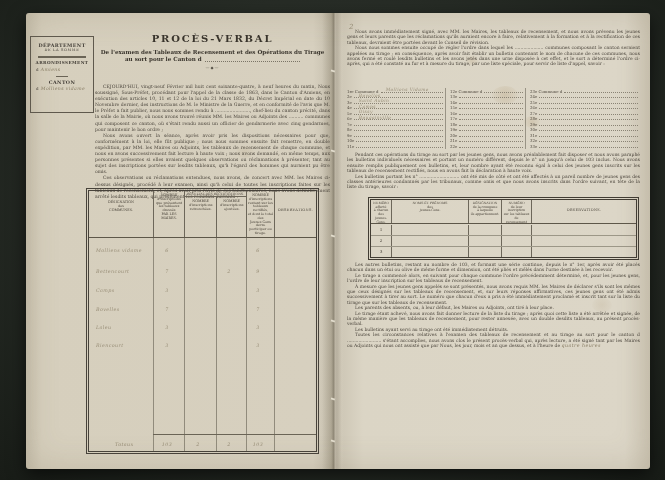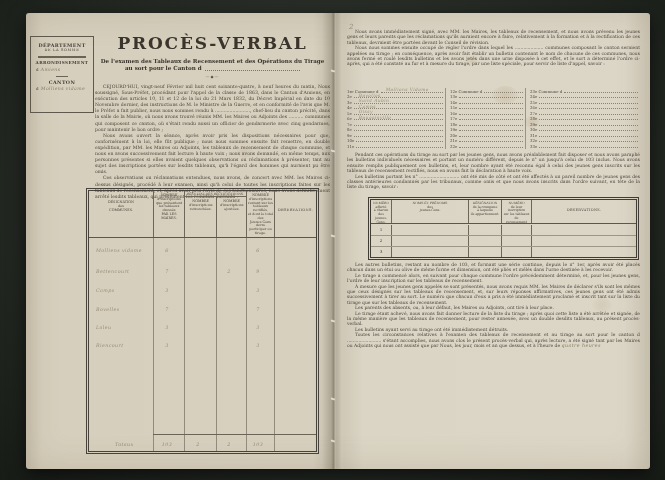--- a/index.html
+++ b/index.html
@@ -28,21 +28,21 @@
   .hb-big { font-size:4.8px; font-weight:bold; letter-spacing:.4px; line-height:6px; }
   .hb-small { font-size:3.6px; letter-spacing:.6px; line-height:5px; }
   .hb-rule { border-top:.8px solid #6a6456; margin:2.5px 7px; }
   .hb-rule.dbl { border-bottom:.8px solid #6a6456; height:2.4px; }
   .hb-mini { border-top:.8px solid #6a6456; width:12px; margin:2.5px auto; }
   .hb-hw { font-size:4.6px; line-height:7px; text-align:left; padding-left:5px; }
   .hb-hw .pr { font-style:normal; color:#46413a; font-size:4px; }
 
   
   .lp-wrap { position:absolute; left:95px; top:33px; width:235px; text-align:center; color:#39342c; }
-  .title { font-size:17px; font-weight:bold; letter-spacing:1.8px; }
+  .title { font-size:10px; font-weight:bold; letter-spacing:1.8px; }
   .sub1 { margin-top:5px; font-size:5.6px; font-weight:bold; line-height:7px; }
   .sub2 { font-size:5.6px; font-weight:bold; display:flex; justify-content:center; align-items:flex-end; padding:0 30px; }
   .sub2 .blank { flex:1; max-width:120px; border-bottom:.7px dotted #7a7466; margin-left:3px; height:6px; }
   .ornament { margin-top:3px; font-size:4px; color:#555046; letter-spacing:1px; }
 
   .lp-text { position:absolute; left:95px; top:84px; width:235px; }
   .lp-text p, .rp p { font-size:4.6px; line-height:6.1px; text-align:justify; text-indent:8px; color:#4b453c; }
   .rp p { font-size:4.5px; line-height:5.4px; }
 
   

